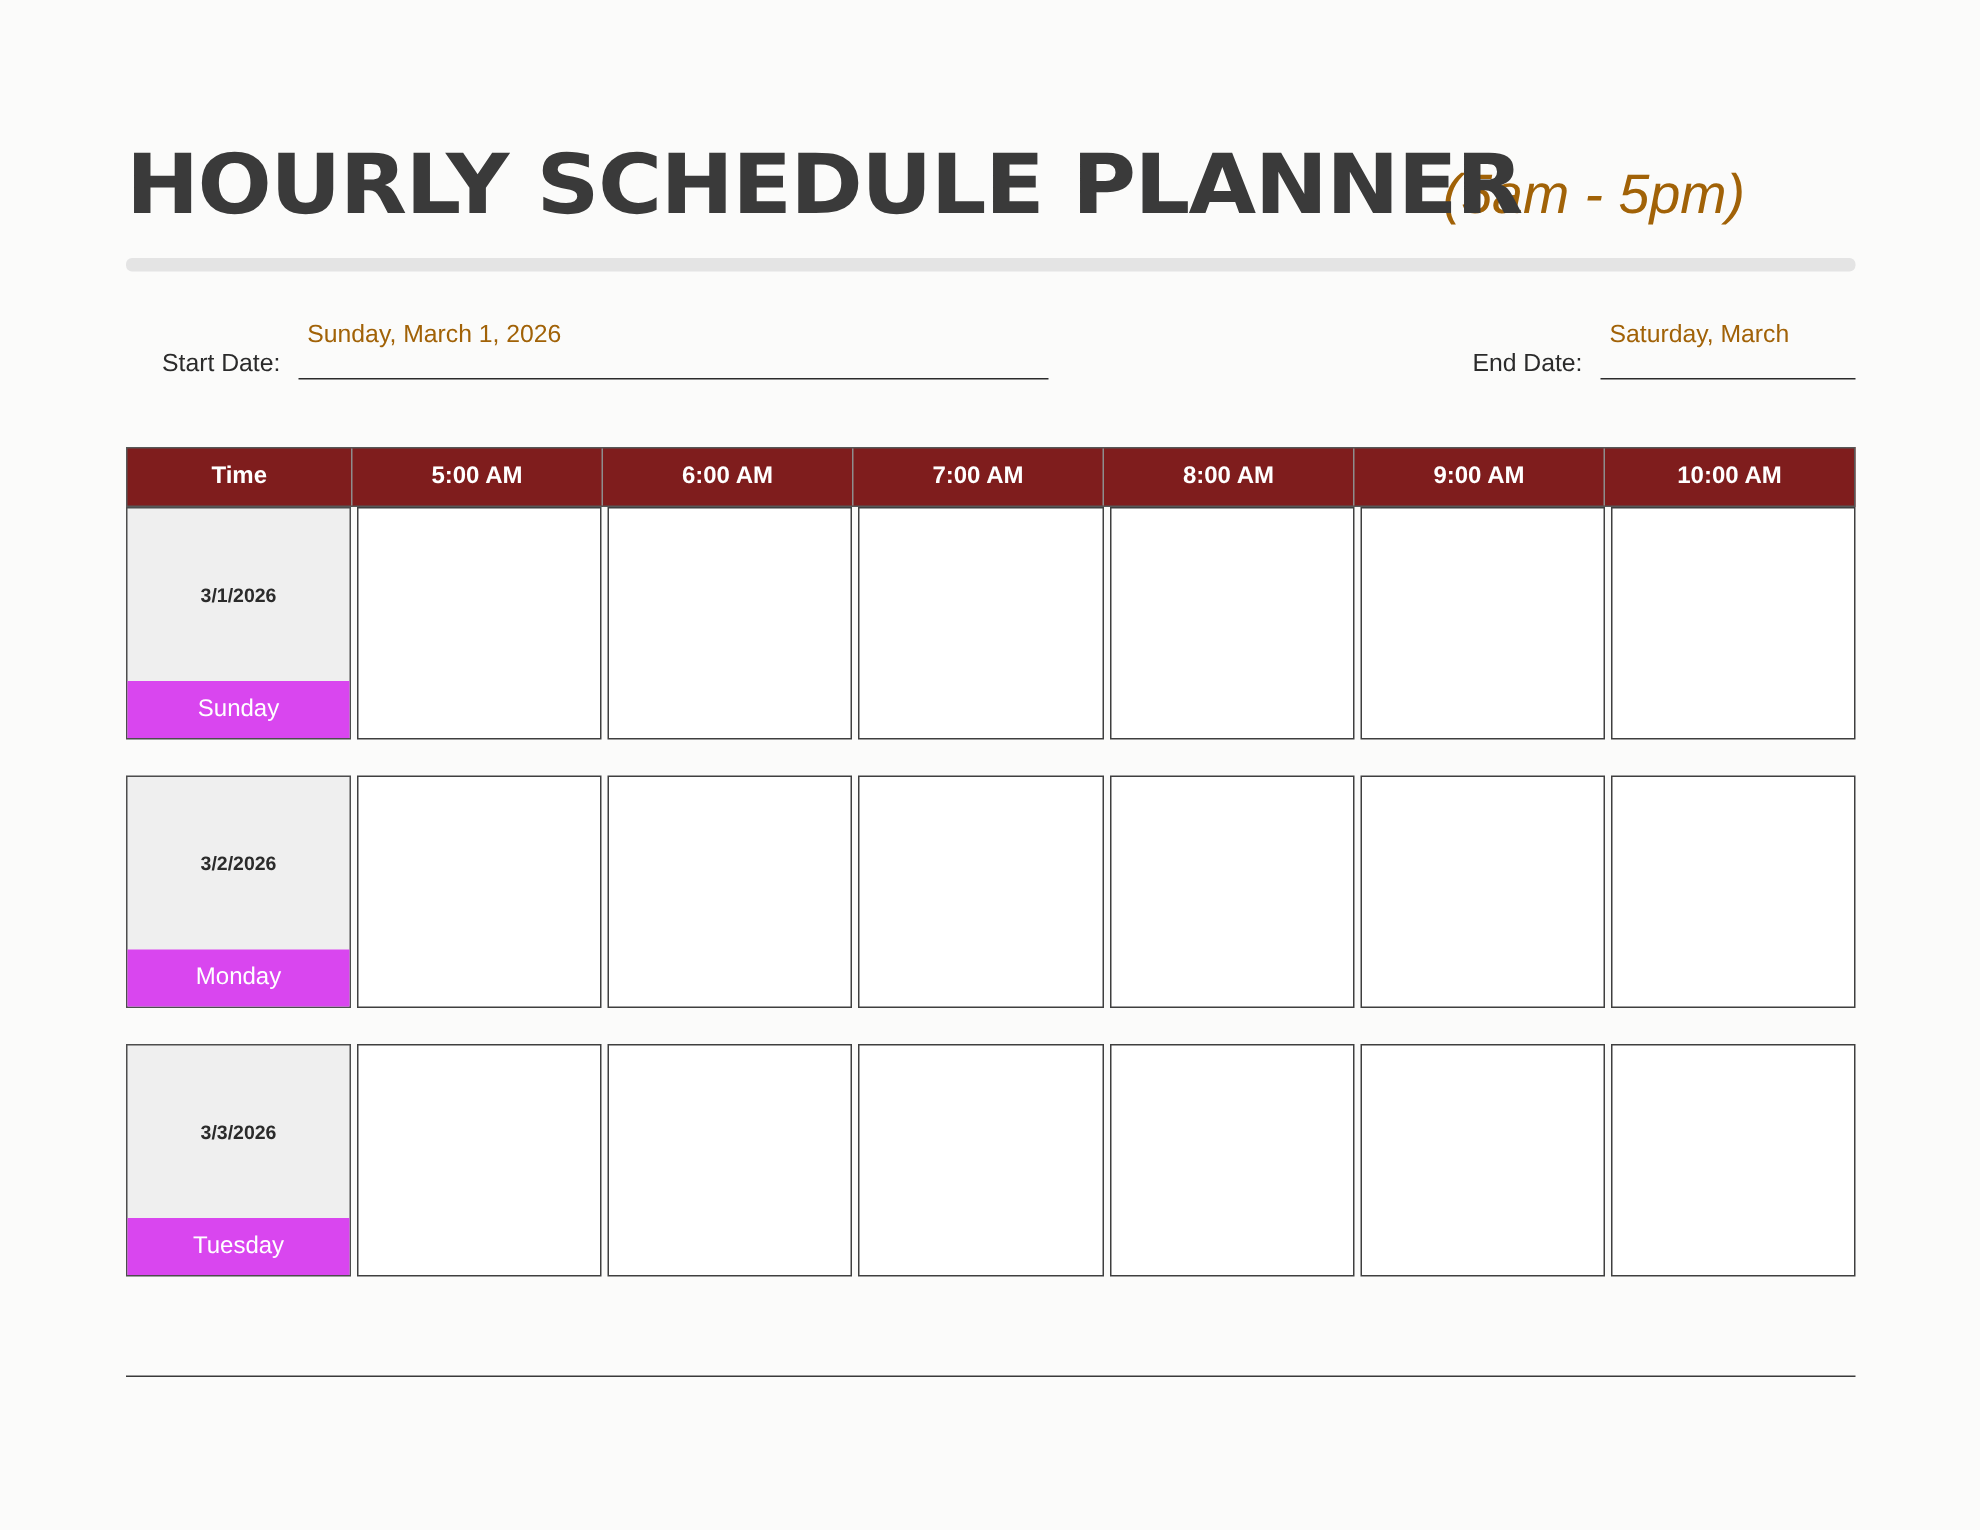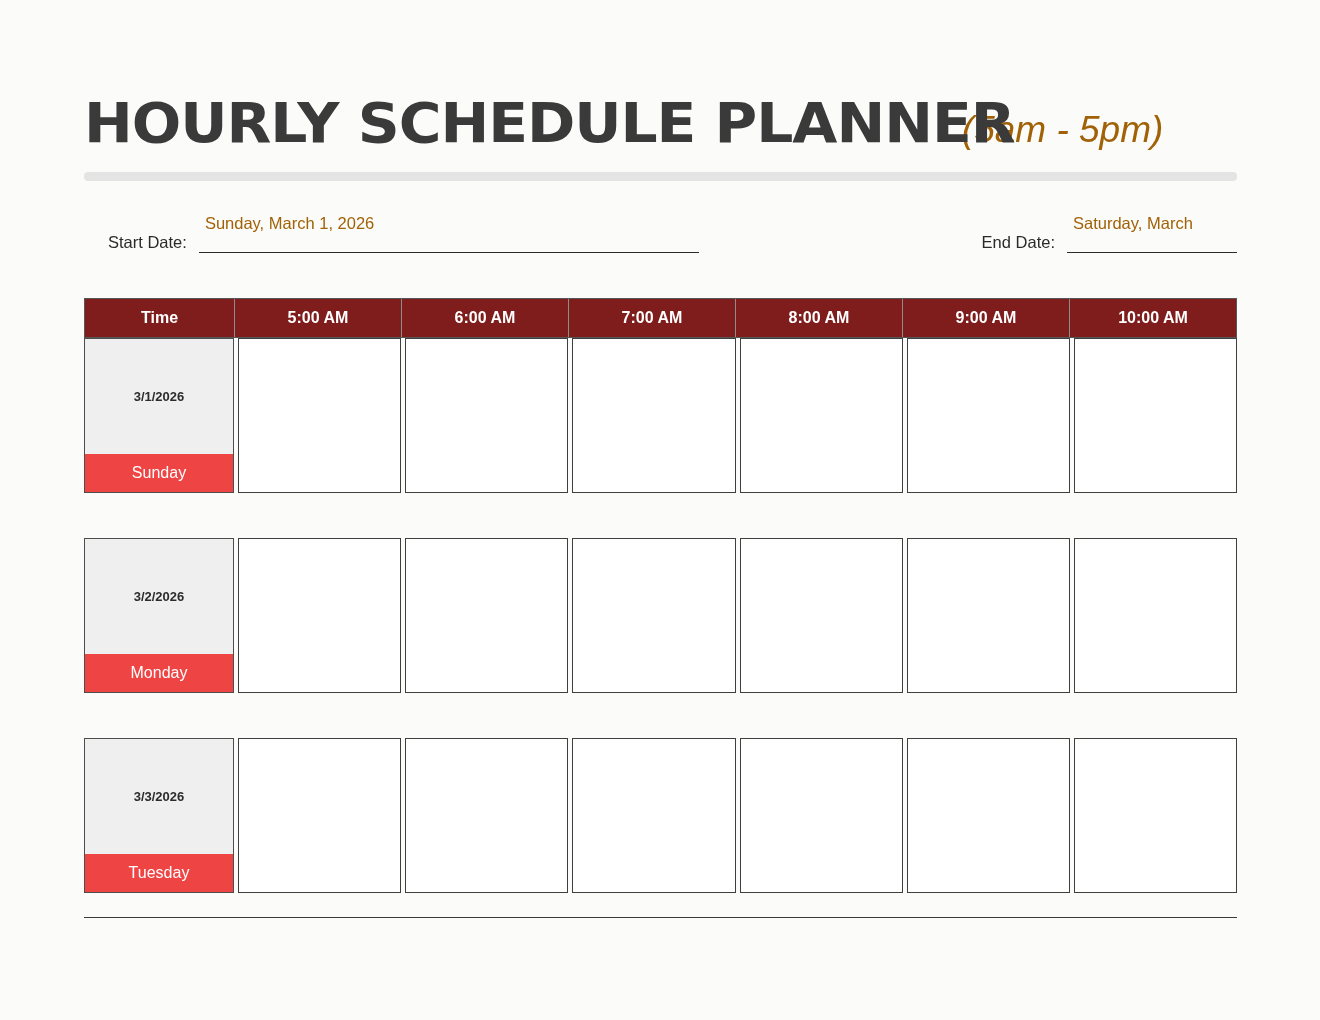--- a/index.html
+++ b/index.html
@@ -114,41 +114,41 @@
     align-items: center;
     justify-content: center;
     white-space: nowrap;
   }
   .head-cell:last-child { border-right: none; }
   .head-cell.time-col { flex: 0 0 150px; }
   .day-block {
     display: flex;
     margin-top: 0;
   }
-  .day-block.gap { margin-top: 45px; }
+  .day-block.gap { margin-top: 24px; }
   .day-label-col {
     flex: 0 0 150px;
     border: 1.5px solid #4d4d4d;
     border-right: 1.5px solid #4d4d4d;
     display: flex;
     flex-direction: column;
     background: #efefef;
   }
   .day-date {
     flex: 1 1 auto;
     display: flex;
     align-items: center;
     justify-content: center;
     font-size: 13px;
     font-weight: 700;
     color: #2b2b2b;
   }
   .day-name {
     flex: 0 0 38px;
-    background: #ef4444;
+    background: #d946ef;
     color: #ffffff;
     font-size: 16px;
     display: flex;
     align-items: center;
     justify-content: center;
   }
   .slots {
     flex: 1 1 auto;
     display: flex;
   }

